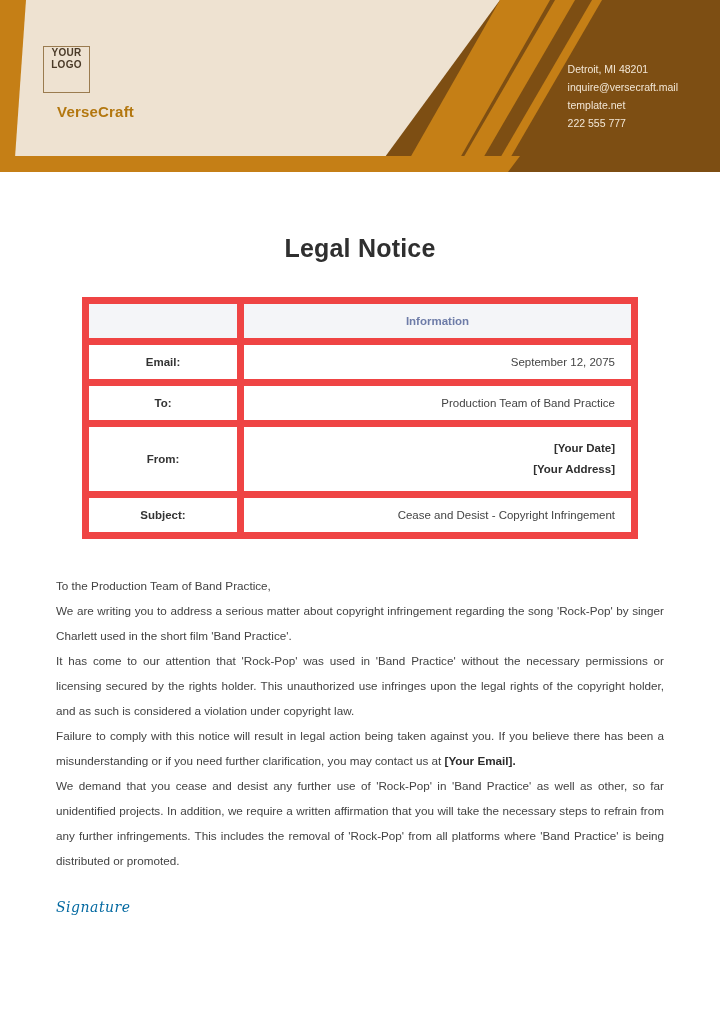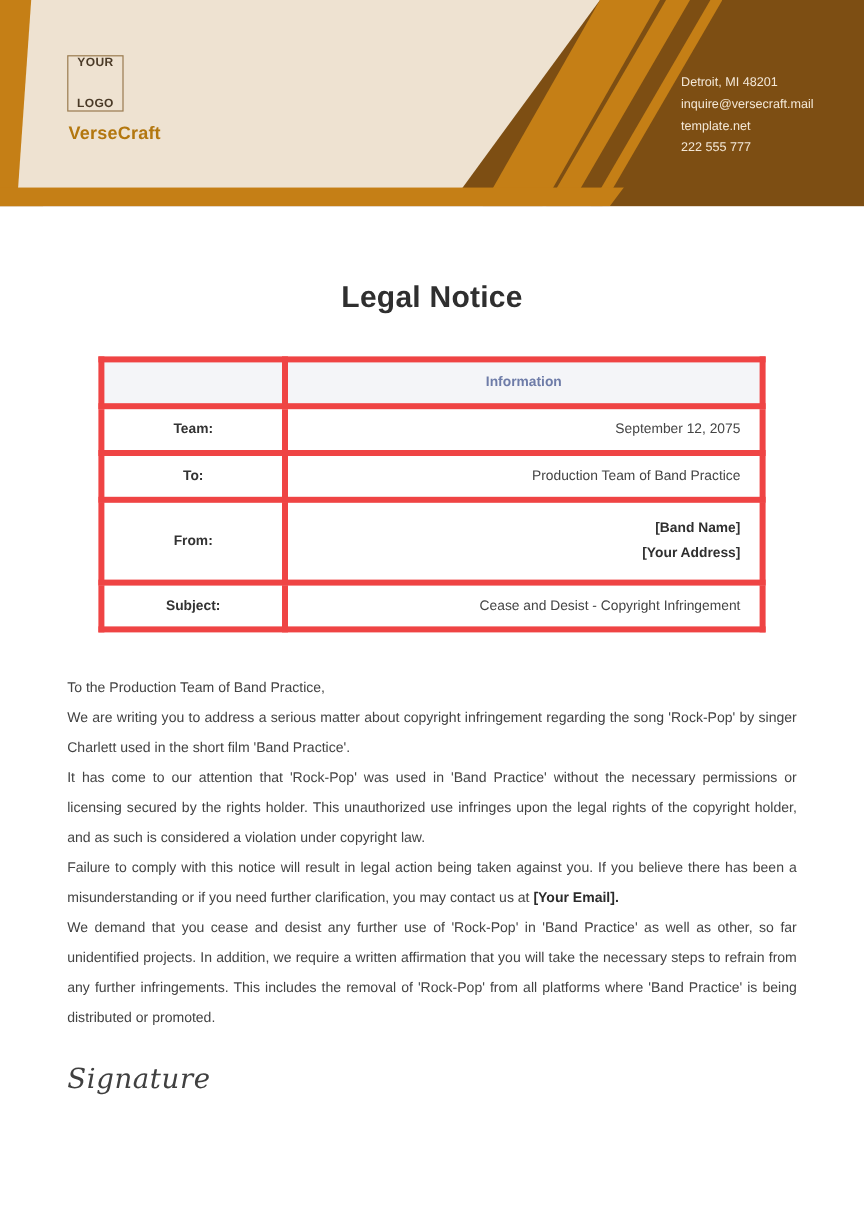--- a/index.html
+++ b/index.html
@@ -94,30 +94,30 @@
     left: 0;
     bottom: 0;
     width: 520px;
     height: 16px;
     background: #c57f16;
     clip-path: polygon(0 0, 520px 0, 508px 16px, 0 16px);
   }
 
   .logo-box {
     position: absolute;
-    left: 56px;
+    left: 43px;
     top: 46px;
     width: 47px;
     height: 47px;
     border: 1.5px solid #9a7b4f;
     box-sizing: border-box;
     display: flex;
     flex-direction: column;
     align-items: center;
-    justify-content: space-between;
+    justify-content: flex-start;
     line-height: 1.15;
   }
   .logo-box span {
     font-size: 10px;
     font-weight: bold;
     color: #4a3a27;
     letter-spacing: 0.3px;
   }
   .brand-name {
     position: absolute;
@@ -149,21 +149,21 @@
     letter-spacing: 0.2px;
   }
 
   .info-table {
     margin: 34px auto 0 auto;
     width: 556px;
     border-collapse: collapse;
     font-size: 11.5px;
   }
   .info-table td {
-    border: 5px solid #ef4444;
+    border: 7px solid #ef4444;
     padding: 0;
     vertical-align: middle;
   }
   .info-table tr.head td {
     background: #f4f5f8;
     height: 34px;
   }
   .info-table .lbl {
     width: 132px;
     text-align: center;
@@ -214,22 +214,22 @@
   .inline-strong {
     font-weight: bold;
     color: #2b2b2b;
   }
 
   .signature {
     margin: 26px auto 0 auto;
     width: 608px;
     font-family: "DejaVu Serif", serif;
     font-style: italic;
-    font-size: 23px;
-    color: #404040;
+    font-size: 14px;
+    color: #0369a1;
     letter-spacing: 0.5px;
   }
 </style>
 </head>
 <body>
 
 <div class="page">
 
   <div class="header">
     <div class="hdr-brown-base"></div>
@@ -257,31 +257,31 @@
 
   <h1 class="doc-title">Legal Notice</h1>
 
   <table class="info-table">
     <tbody>
       <tr class="head">
         <td></td>
         <td class="head-label">Information</td>
       </tr>
       <tr>
-        <td class="lbl">Team:</td>
+        <td class="lbl">Email:</td>
         <td class="val">September 12, 2075</td>
       </tr>
       <tr>
         <td class="lbl">To:</td>
         <td class="val">Production Team of Band Practice</td>
       </tr>
       <tr>
         <td class="lbl">From:</td>
         <td class="val">
-          <span class="val-line val-strong">[Band Name]</span>
+          <span class="val-line val-strong">[Your Date]</span>
           <span class="val-line val-strong">[Your Address]</span>
         </td>
       </tr>
       <tr>
         <td class="lbl">Subject:</td>
         <td class="val">Cease and Desist - Copyright Infringement</td>
       </tr>
     </tbody>
   </table>
 

